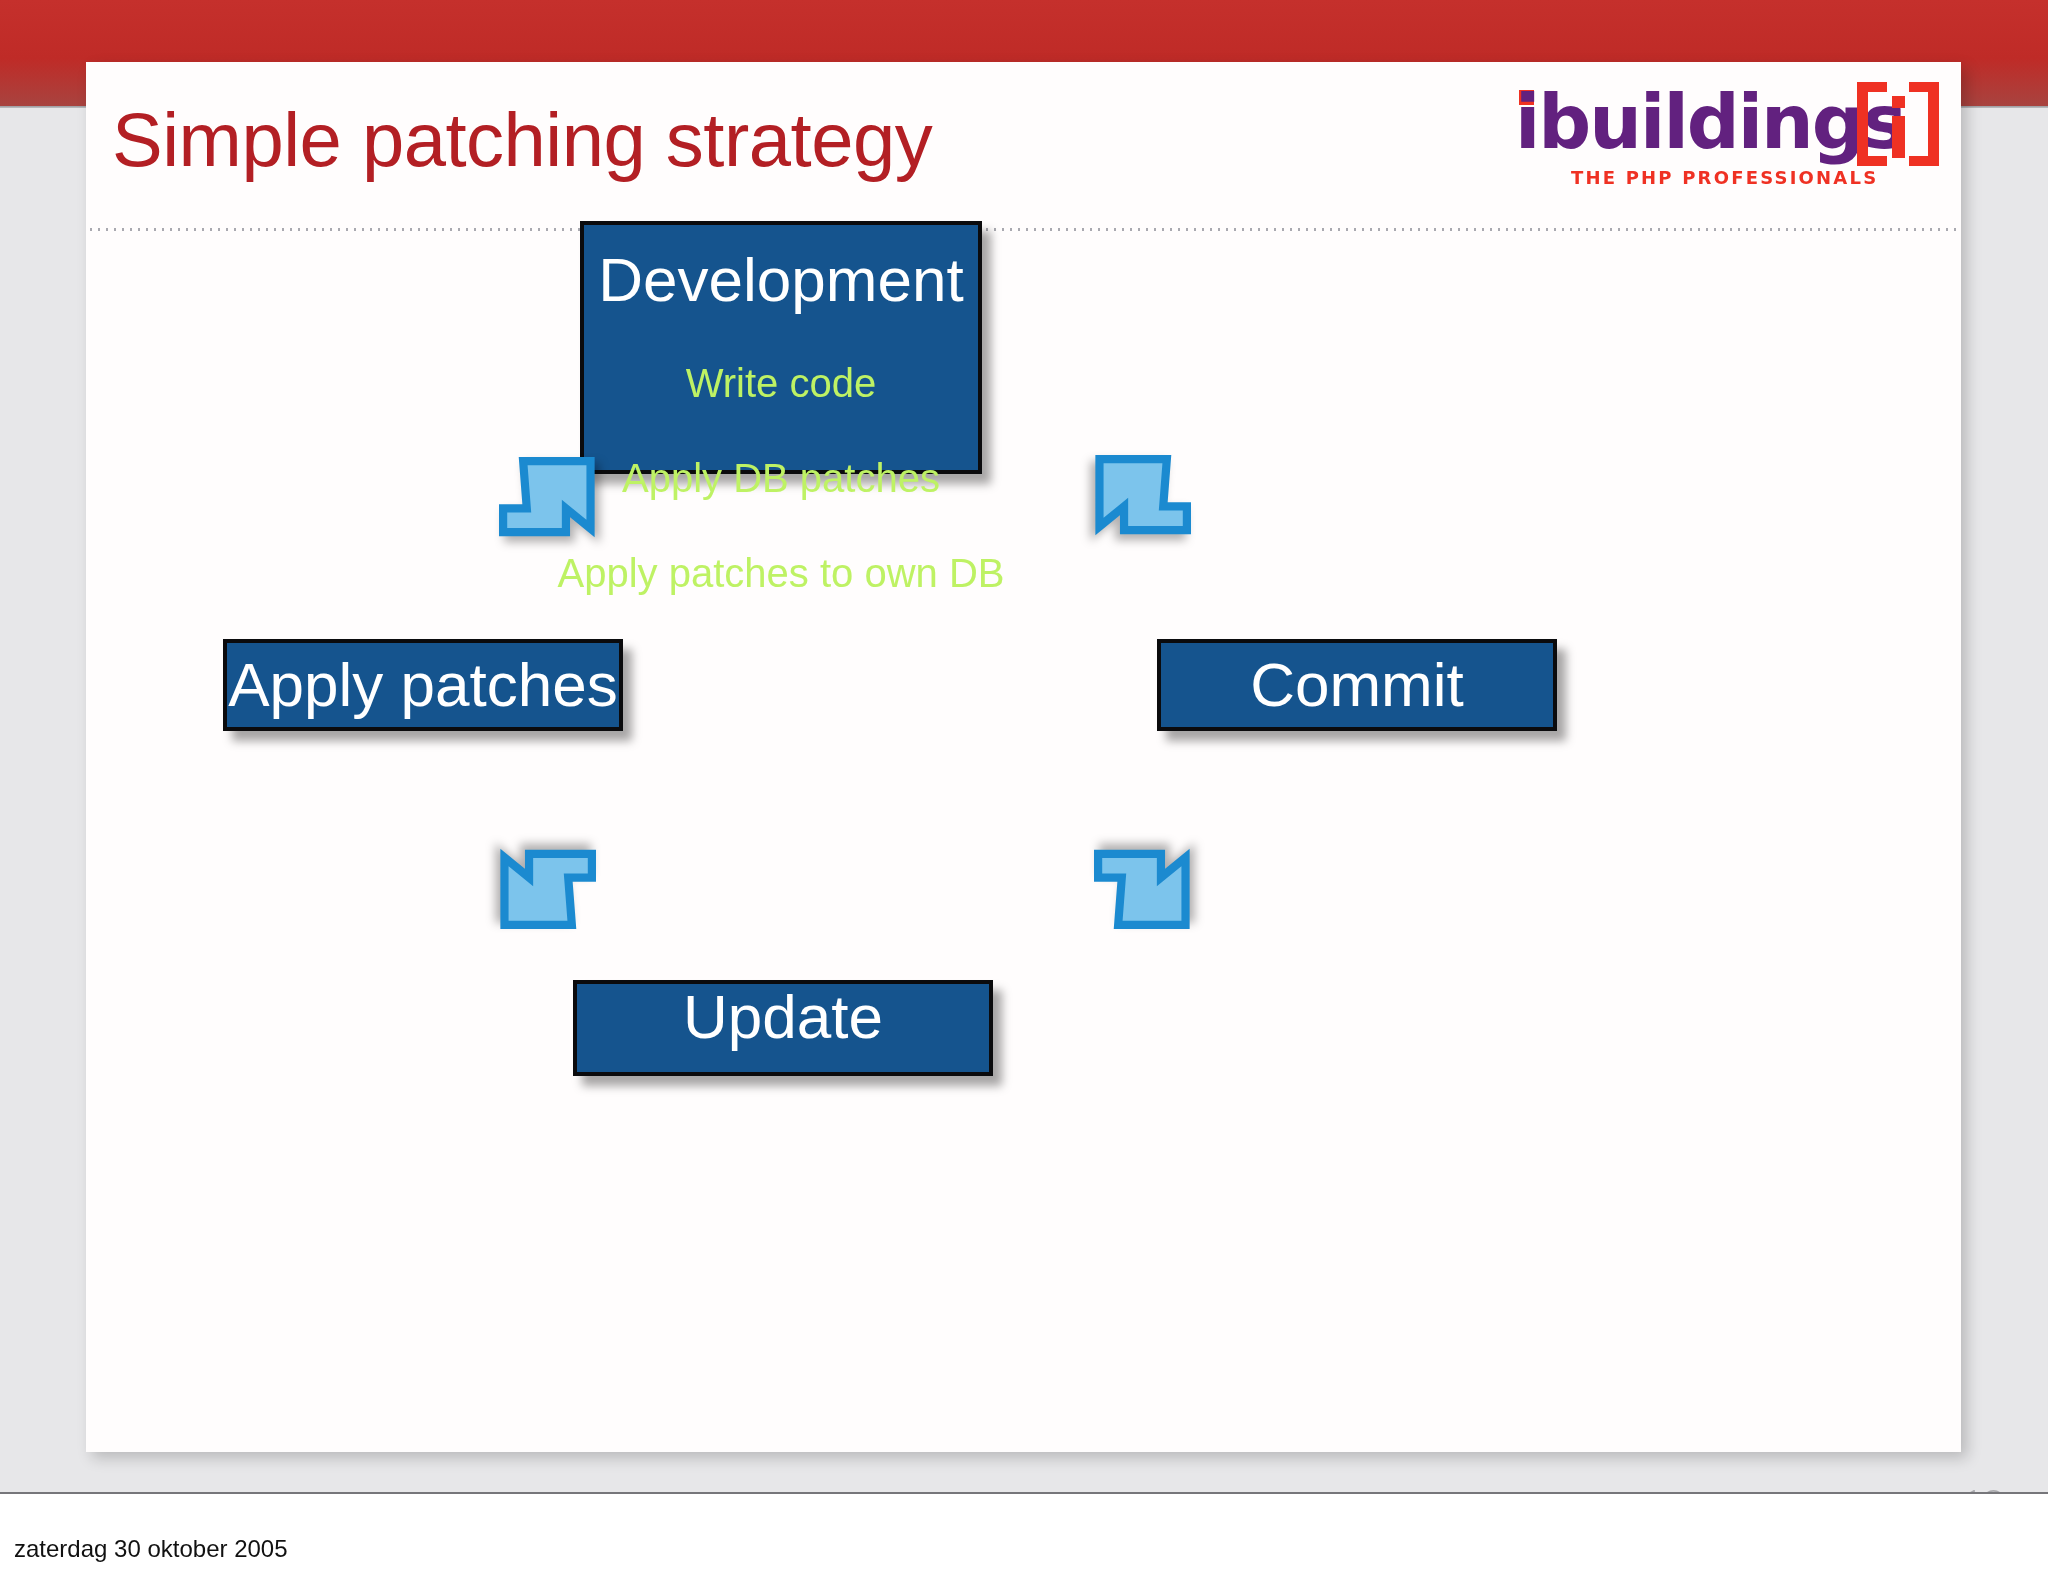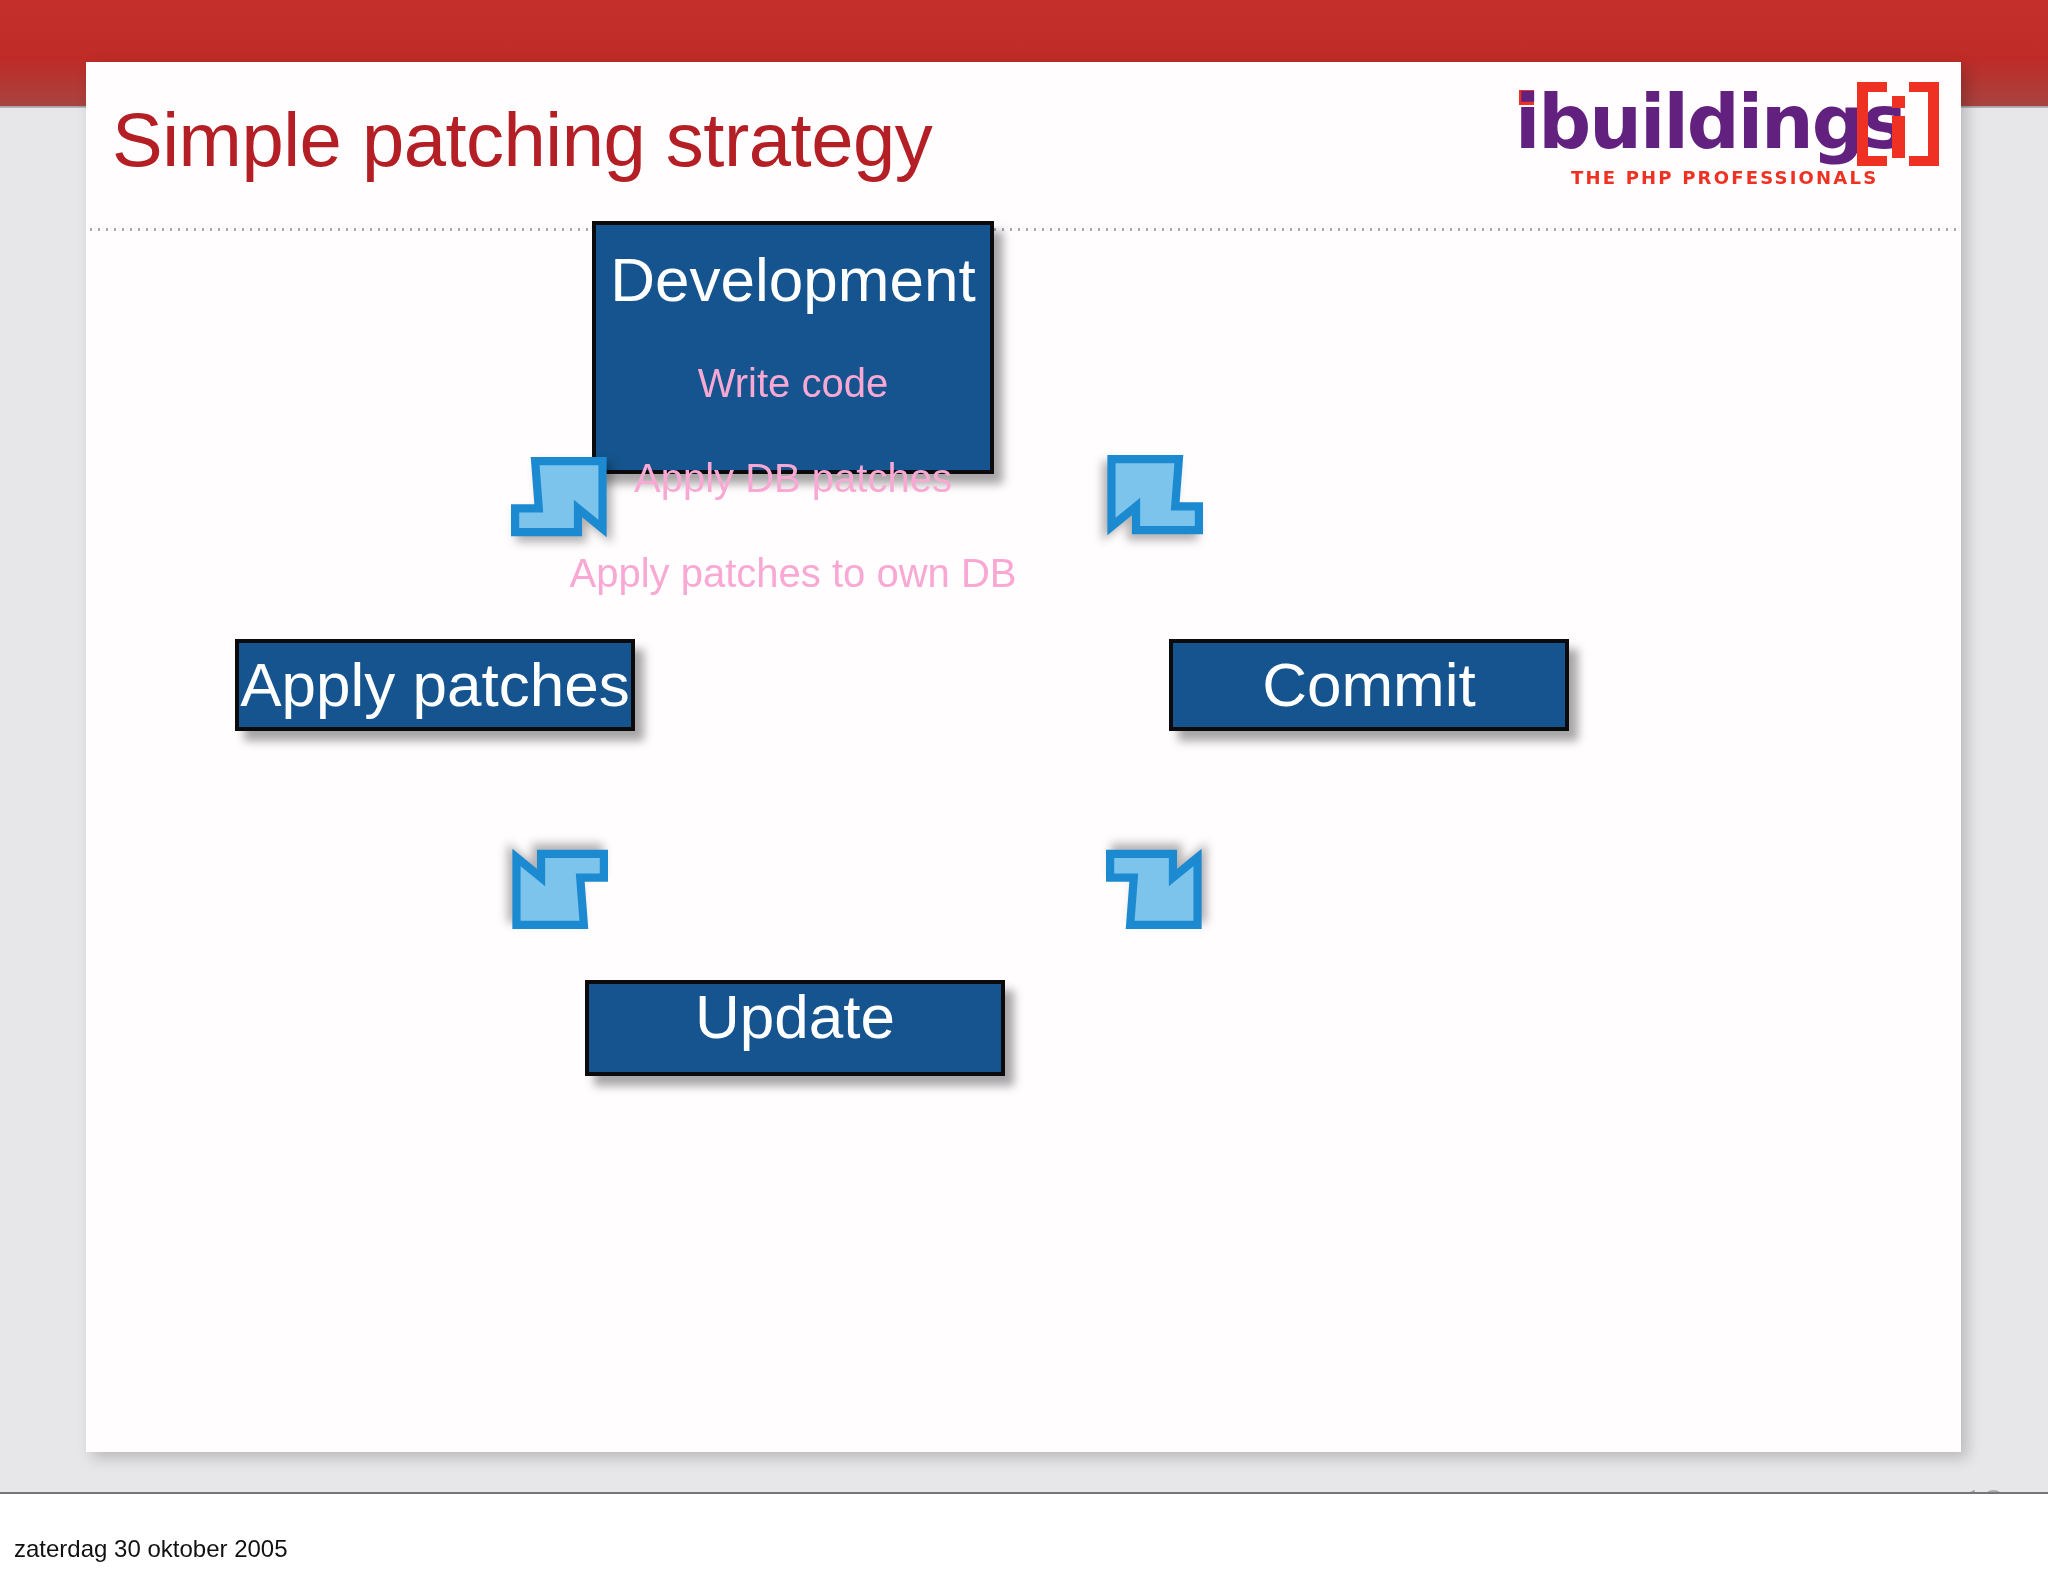--- a/index.html
+++ b/index.html
@@ -88,21 +88,21 @@
     height: 3px;
     background-image: radial-gradient(circle, #9a9aa2 1.2px, rgba(0,0,0,0) 1.4px);
     background-size: 8px 3px;
     background-repeat: repeat-x;
     opacity: .85;
   }
 
   
   #diagram {
     position: absolute;
-    left: 16px;
+    left: 4px;
     top: 0;
     width: 1875px;
     height: 1390px;
   }
 
   .node {
     position: absolute;
     background: #15548e;
     border: 4px solid #0b0b0d;
     box-shadow: 9px 10px 9px rgba(0,0,0,0.35);
@@ -116,21 +116,21 @@
     font-size: 62px;
     line-height: 1.05;
     font-weight: 400;
     color: #ffffff;
     white-space: nowrap;
   }
   .node-sub {
     font-size: 40px;
     line-height: 1.18;
     text-align: center;
-    color: #f9a8d4;
+    color: #bef264;
     white-space: nowrap;
   }
 
   
   #node-development {
     left: 490px;  top: 159px;
     width: 402px; height: 253px;
     justify-content: flex-start;
     padding-top: 22px;
   }

